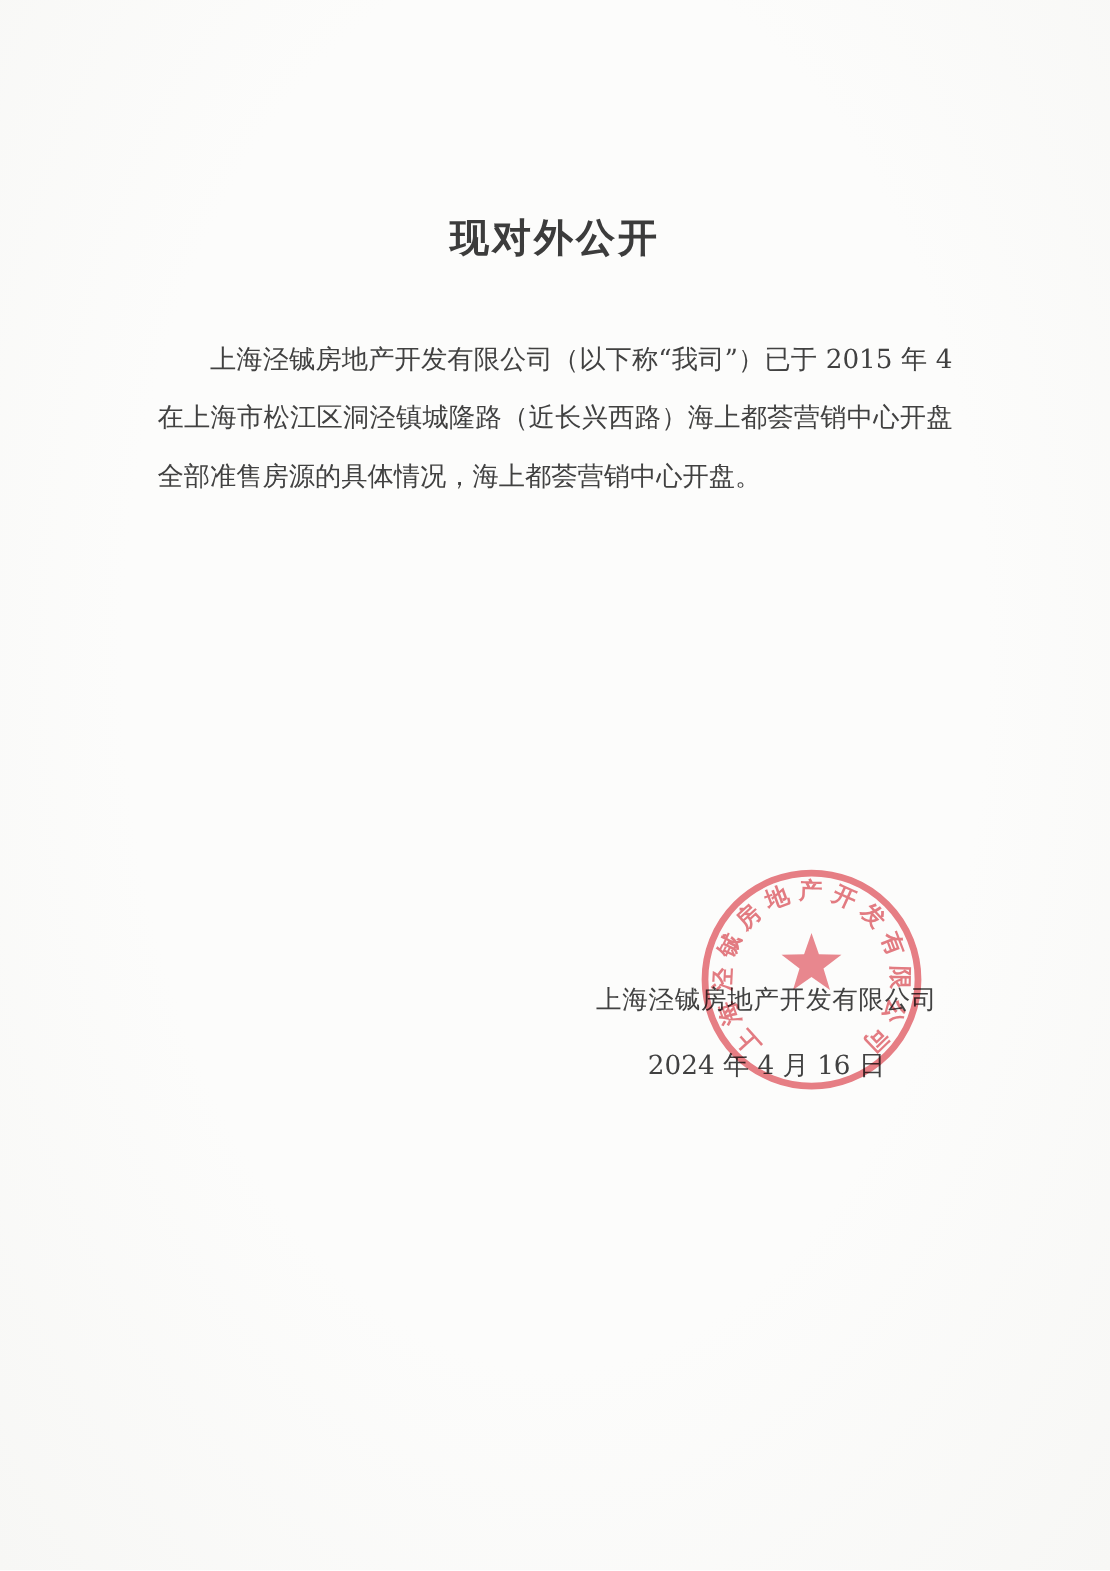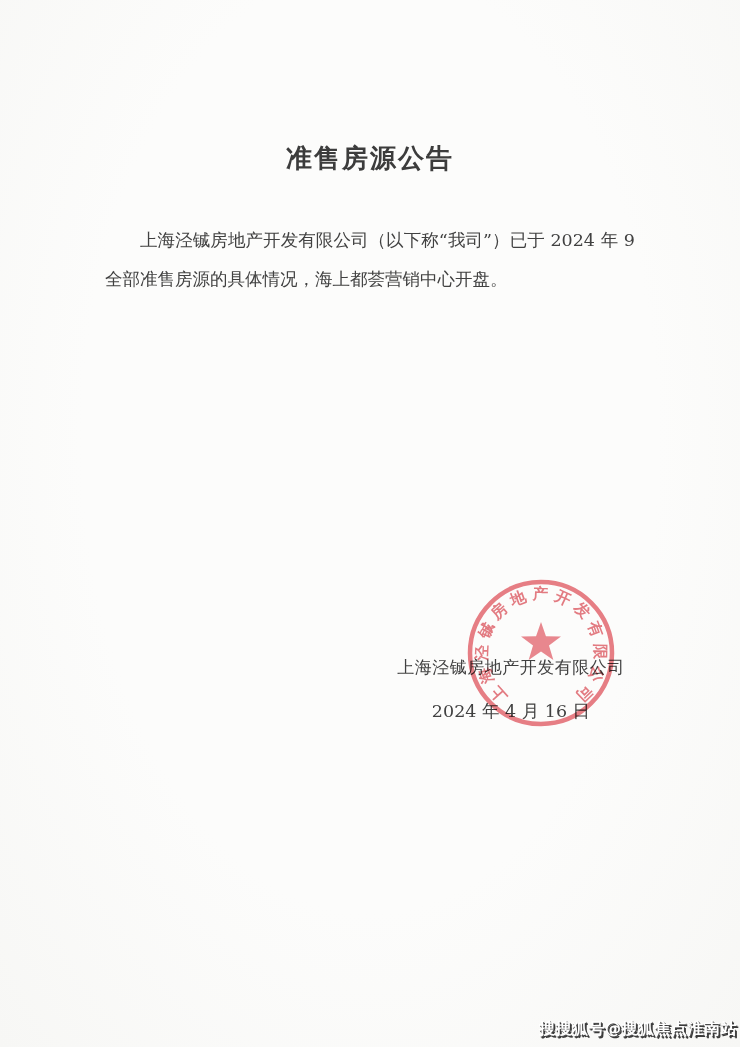--- a/index.html
+++ b/index.html
@@ -91,38 +91,38 @@
     color: #ffffff;
     text-shadow: 2px 2px 0 #3a3a3a, 1px 1px 0 #555555;
     white-space: nowrap;
   }
 </style>
 </head>
 <body>
 
 <div class="page">
 
-  <div class="doc-title">准售房源公告</div>
+  <div class="doc-title">现对外公开</div>
 
   <div class="doc-body">
-    <div class="body-line first">上海泾铖房地产开发有限公司（以下称“我司”）已于 2024 年 9</div>
+    <div class="body-line first">上海泾铖房地产开发有限公司（以下称“我司”）已于 2015 年 4</div>
+    <div class="body-line">在上海市松江区洞泾镇城隆路（近长兴西路）海上都荟营销中心开盘</div>
     <div class="body-line last">全部准售房源的具体情况，海上都荟营销中心开盘。</div>
   </div>
 
   <div class="signature">
     <div class="company">上海泾铖房地产开发有限公司</div>
     <div class="sig-date">2024 年 4 月 16 日</div>
   </div>
 
   <svg class="seal" viewBox="-83 -83 166 166" xmlns="http://www.w3.org/2000/svg">
     <defs>
       <path id="sealArc" d="M -32.5,43.1 A 54,54 0 1 1 32.5,43.1" fill="none"></path>
     </defs>
     <circle cx="0" cy="0" r="71" fill="none" stroke="#e4626b" stroke-width="4.5"></circle>
     <polygon fill="#e4626b" fill-opacity="0.92" points="0,-31 4.94,-16.8 19.97,-16.49 7.99,-7.4 12.34,6.99 0,-1.6 -12.34,6.99 -7.99,-7.4 -19.97,-16.49 -4.94,-16.8"></polygon>
     <text class="ring-text">
       <textPath href="#sealArc" xlink:href="#sealArc">上海泾铖房地产开发有限公司</textPath>
     </text>
   </svg>
 
-  <div class="watermark">搜搜狐号@搜狐焦点淮南站</div>
 
 </div>
 
 </body></html>

